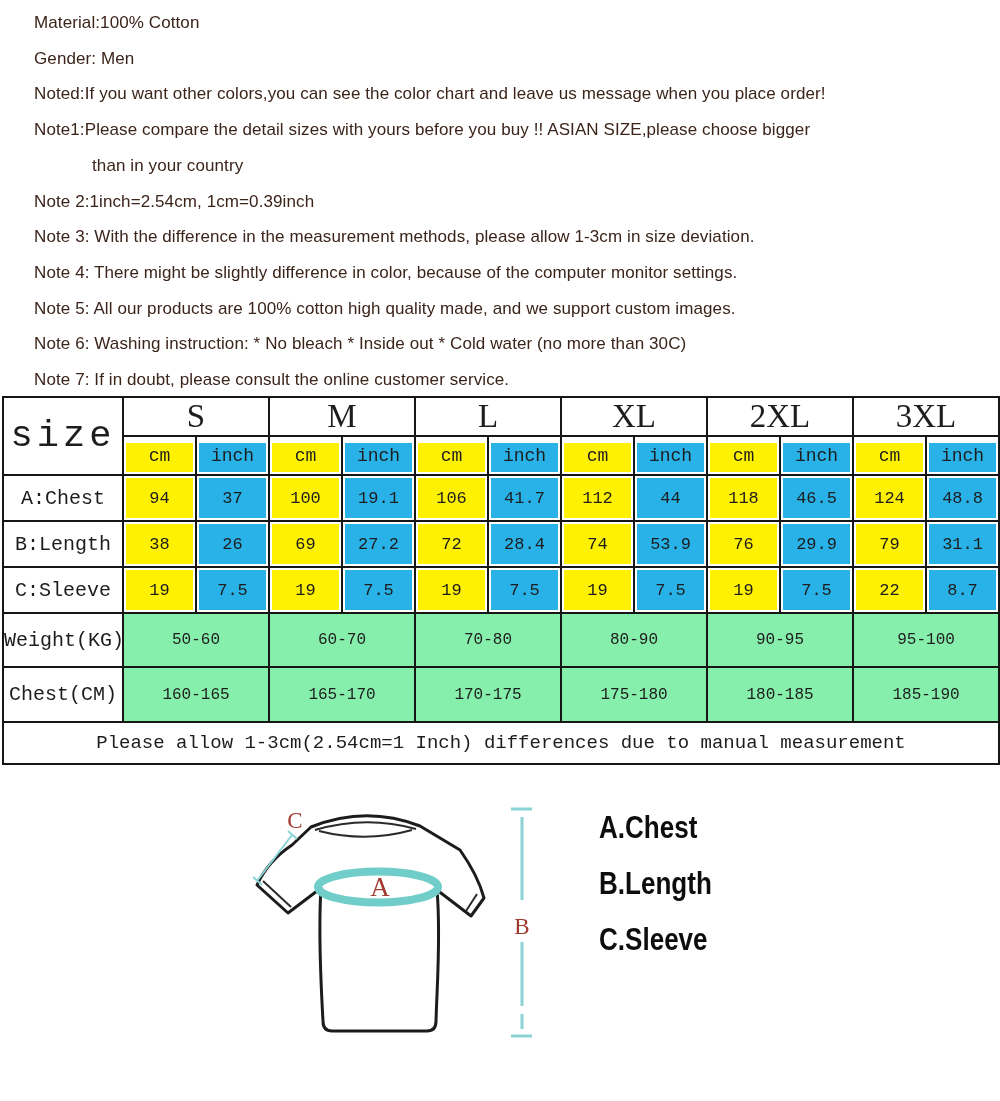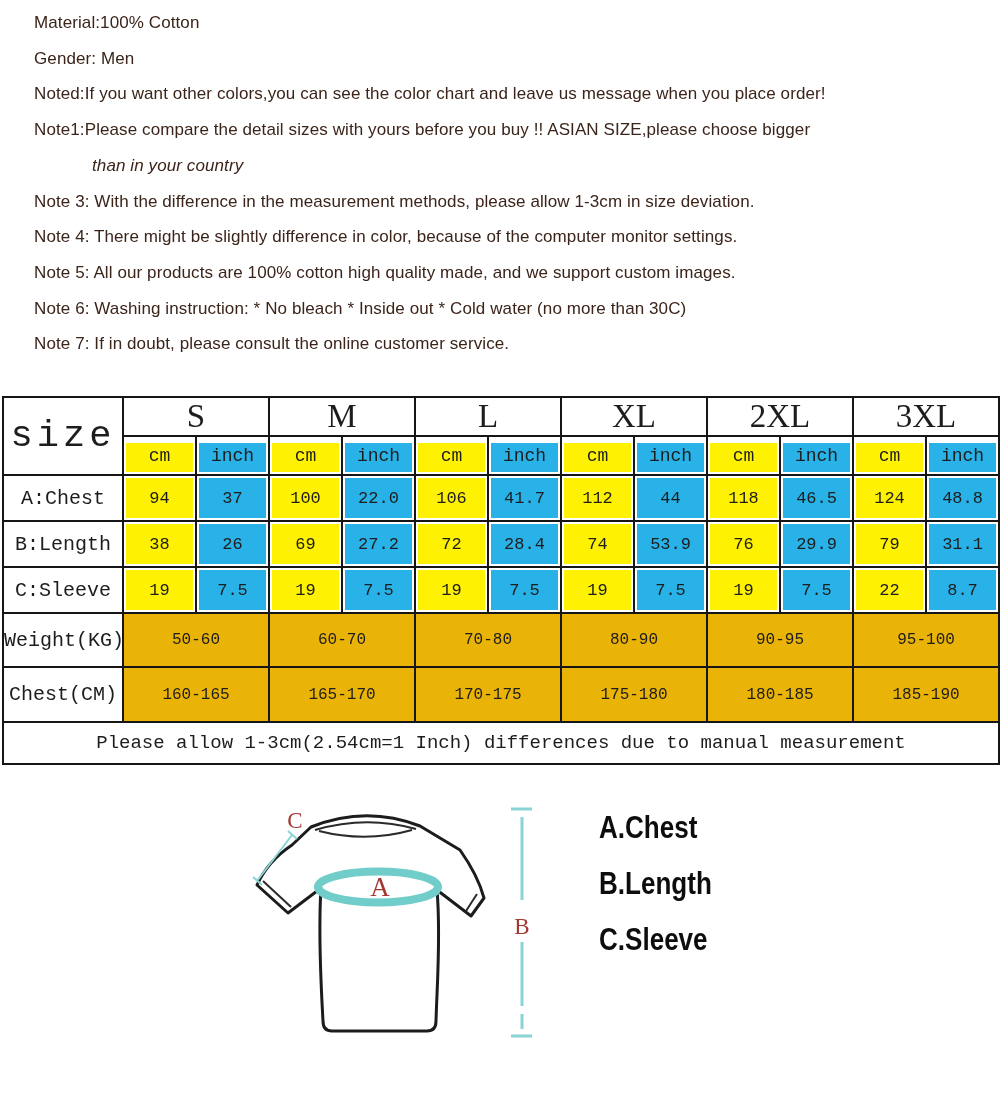--- a/index.html
+++ b/index.html
@@ -3,21 +3,21 @@
 <meta charset="utf-8">
 <style>
   html,body{margin:0;padding:0;background:#fff;}
   .page{position:relative;width:1000px;height:1101px;background:#fff;overflow:hidden;
         font-family:"Liberation Sans",sans-serif;}
 
   
   .notes{position:absolute;left:17px;top:5px;width:975px;}
   .note-line{font-size:17px;line-height:35.7px;color:var(--note_text,#3B241A);
              white-space:nowrap;letter-spacing:0.1px;margin-left:17px;}
-  .note-line.indent{padding-left:58px;font-style:italic;}
+  .note-line.indent{padding-left:58px;}
 
   
   table.size-table{position:absolute;left:2px;top:396px;width:996px;
                    border-collapse:collapse;table-layout:fixed;
                    border:2px solid #161616;
                    font-family:"Liberation Mono","DejaVu Sans Mono",monospace;color:#1d1d1d;}
   .size-table td,.size-table th{border:2px solid #161616;text-align:center;vertical-align:middle;
                                 padding:0;overflow:hidden;font-weight:normal;}
   tr.r-sizes{height:39px;}
   tr.r-units{height:39px;}
@@ -25,21 +25,21 @@
   tr.r-weight{height:54px;}
   tr.r-height{height:55px;}
   tr.r-foot{height:42px;padding-left:35px;}
   .corner{font-size:37px;letter-spacing:4px;border-radius:16px;}
   .size-h{font-family:"Liberation Serif","DejaVu Serif",serif;font-size:33px;background:#fff;}
   .u{font-size:18px;box-shadow:inset 0 0 0 2px #fff, inset 0 6px 0 0 #fff;padding-top:5px;}
   .d{font-size:17px;box-shadow:inset 0 0 0 2px #fff;margin-top:24px;}
   .cm{background:var(--cm_bg,#FEF102);}
   .in{background:var(--inch_bg,#29B2E8);}
   .rowlabel{text-align:left;font-size:20px;padding-left:2px;background:#fff;}
-  .range{font-size:16px;background:#eab308;margin-top:44px;}
+  .range{font-size:16px;background:#86efac;margin-top:44px;}
   .footnote{font-size:19px;background:#fff;}
 
   
   svg.diagram{position:absolute;left:240px;top:795px;}
   .legend-item{position:absolute;left:599px;font-size:31px;font-weight:bold;color:#0d0d0d;
                font-family:"Liberation Sans",sans-serif;transform:scaleX(0.84);
                transform-origin:left center;white-space:nowrap;letter-spacing:0;}
   .legend-a{top:810px;}
   .legend-b{top:866px;}
   .legend-c{top:922px;}
@@ -48,20 +48,21 @@
 <body>
 
 <div class="page">
 
   <div class="notes">
     <div class="note-line">Material:100% Cotton</div>
     <div class="note-line">Gender: Men</div>
     <div class="note-line">Noted:If you want other colors,you can see the color chart and leave us message when you place order!</div>
     <div class="note-line">Note1:Please compare the detail sizes with yours before you buy !! ASIAN SIZE,please choose bigger</div>
     <div class="note-line indent">than in your country</div>
+    <div class="note-line">Note 2:1inch=2.54cm, 1cm=0.39inch</div>
     <div class="note-line">Note 3: With the difference in the measurement methods, please allow 1-3cm in size deviation.</div>
     <div class="note-line">Note 4: There might be slightly difference in color, because of the computer monitor settings.</div>
     <div class="note-line">Note 5: All our products are 100% cotton high quality made, and we support custom images.</div>
     <div class="note-line">Note 6: Washing instruction: * No bleach * Inside out * Cold water (no more than 30C)</div>
     <div class="note-line">Note 7:  If in doubt, please consult the online customer service.</div>
   </div>
 
   <table class="size-table">
     <colgroup>
       <col style="width:120px">
@@ -101,21 +102,21 @@
         <td class="u in">inch</td>
         <td class="u cm">cm</td>
         <td class="u in">inch</td>
       </tr>
 
       <tr class="r-data">
         <th class="rowlabel">A:Chest</th>
         <td class="d cm">94</td>
         <td class="d in">37</td>
         <td class="d cm">100</td>
-        <td class="d in">22.0</td>
+        <td class="d in">19.1</td>
         <td class="d cm">106</td>
         <td class="d in">41.7</td>
         <td class="d cm">112</td>
         <td class="d in">44</td>
         <td class="d cm">118</td>
         <td class="d in">46.5</td>
         <td class="d cm">124</td>
         <td class="d in">48.8</td>
       </tr>
       <tr class="r-data">

